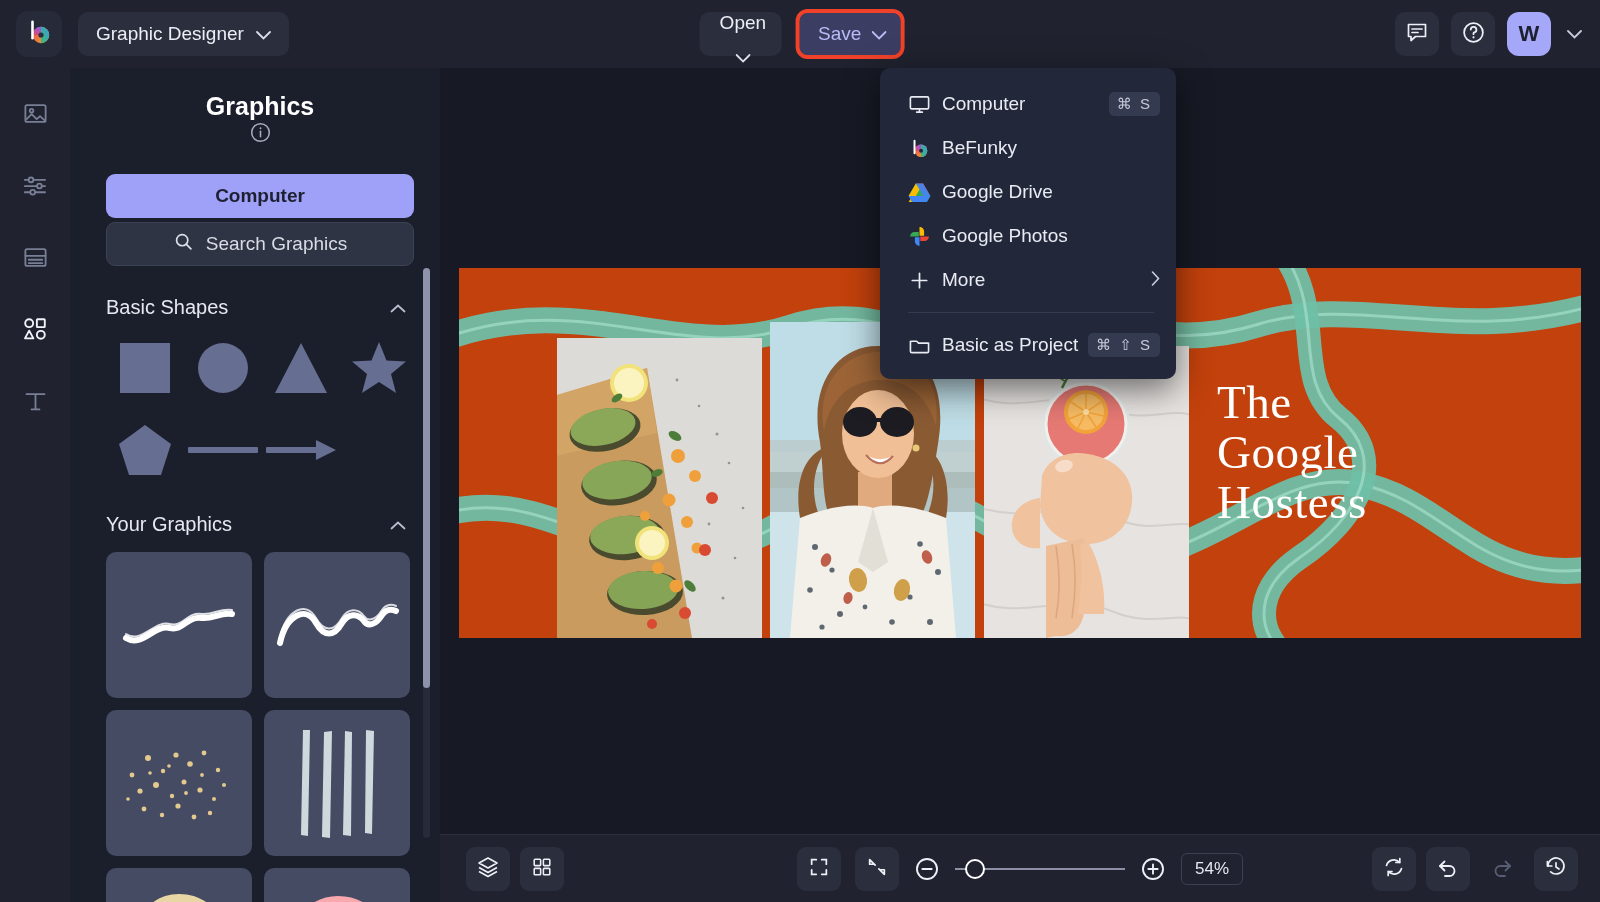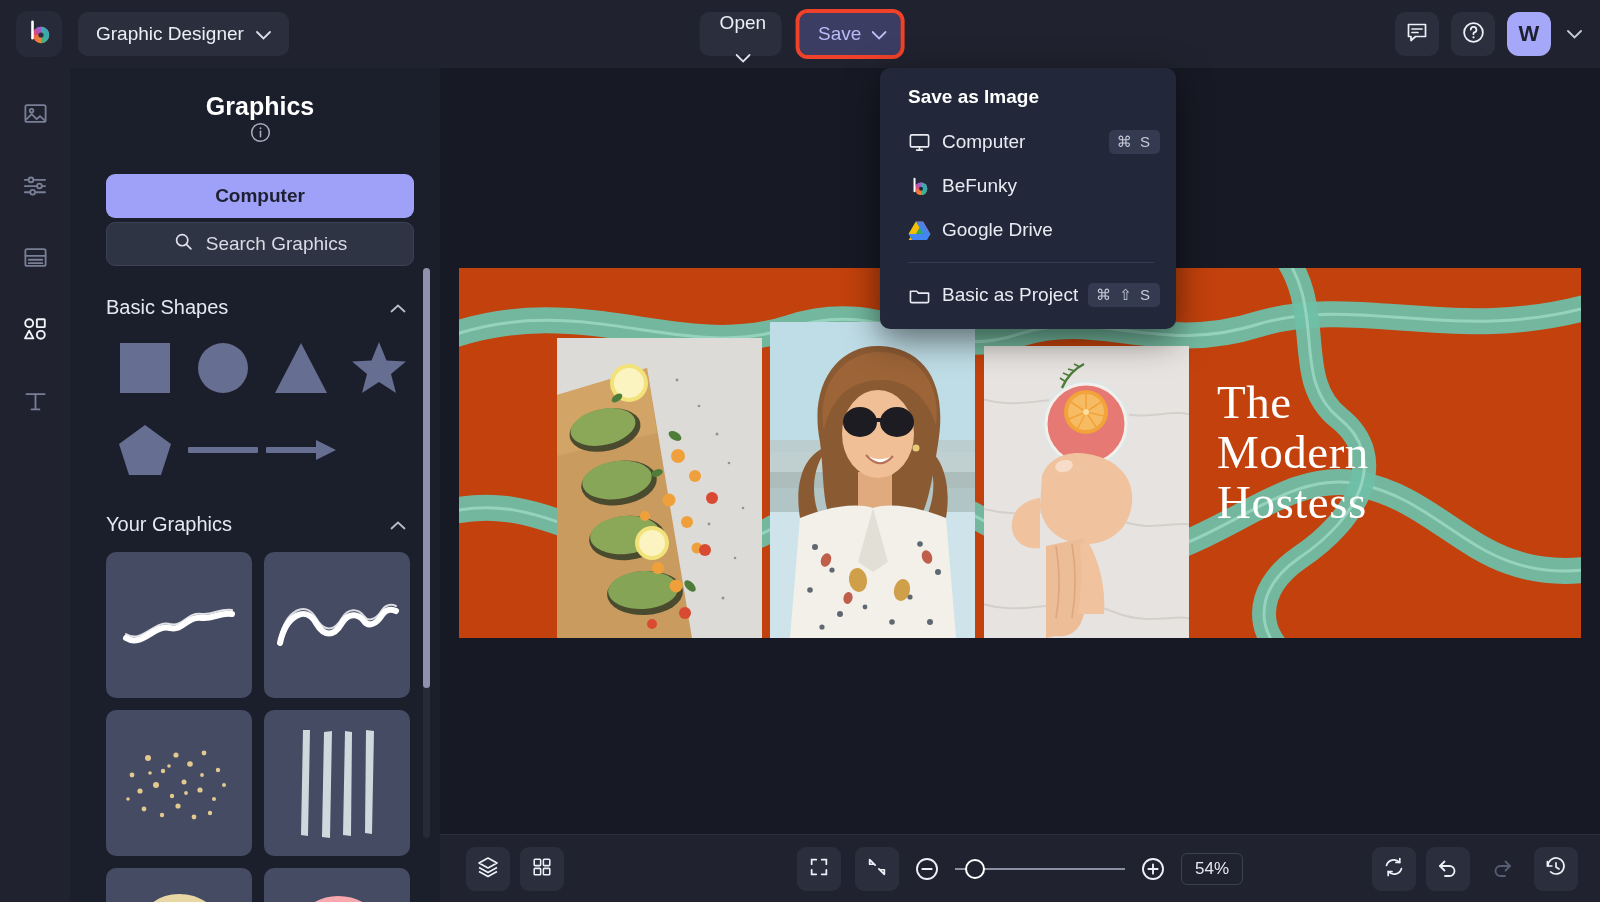--- a/index.html
+++ b/index.html
@@ -294,21 +294,20 @@
         <span>
           <svg width="15" height="9" viewBox="0 0 15 9">
               <path d="M1 1l6.5 6.5L14 1" stroke="#c7cada" stroke-width="1.8" fill="none" stroke-linecap="round"></path>
             </svg>
         </span>
       </div>
     </div>
   </div>
 
   <div class="dropdown">
-    <div class="dd-title">Save as Image</div>
 
     <div class="dd-item">
       <span class="dd-ico">
         <svg width="23" height="23" viewBox="0 0 24 24" fill="none" stroke="#e9ebf3" stroke-width="1.7">
           <rect x="2.5" y="4" width="19" height="12.5" rx="1.5"></rect>
           <path d="M9 20h6M12 16.5V20" stroke-linecap="round"></path>
         </svg>
       </span>
       <span class="dd-label">Computer</span>
       <span class="kbd">⌘ S</span>
@@ -335,21 +334,45 @@
           <path d="M8.2 1.5 .6 14.7 4.4 21h15.2l3.8-6.3z" fill="#34a853"></path>
           <path d="M8.2 1.5h7.6l7.6 13.2h-7.6z" fill="#4285f4" opacity=".92"></path>
           <path d="M0.6 14.7h22.8L19.6 21H4.4z" fill="#4285f4"></path>
           <path d="M8.2 1.5 0.6 14.7h7.6L12 7.8z" fill="#fbbc04"></path>
           <path d="M15.8 1.5H8.2L12 7.8z" fill="#34a853" opacity="0"></path>
         </svg>
       </span>
       <span class="dd-label">Google Drive</span>
     </div>
 
-
+    <div class="dd-item">
+      <span class="dd-ico">
+        <svg width="23" height="23" viewBox="0 0 24 24">
+          <path d="M12 2.2c2.6 0 4.8 2.1 4.8 4.8v4.2H12z" fill="#fbbc04"></path>
+          <path d="M21.8 12c0 2.6-2.1 4.8-4.8 4.8h-4.2V12z" fill="#ea4335"></path>
+          <path d="M12 21.8c-2.6 0-4.8-2.1-4.8-4.8v-4.2H12z" fill="#4285f4"></path>
+          <path d="M2.2 12c0-2.6 2.1-4.8 4.8-4.8h4.2V12z" fill="#34a853"></path>
+        </svg>
+      </span>
+      <span class="dd-label">Google Photos</span>
+    </div>
+
+    <div class="dd-item">
+      <span class="dd-ico">
+        <svg width="23" height="23" viewBox="0 0 24 24" stroke="#e9ebf3" stroke-width="1.8" stroke-linecap="round">
+          <path d="M12 4.5v15M4.5 12h15"></path>
+        </svg>
+      </span>
+      <span class="dd-label">More</span>
+      <span class="chev-right">
+        <svg width="9" height="15" viewBox="0 0 9 15">
+            <path d="M1.5 1l6 6.5-6 6.5" stroke="#c9cdde" stroke-width="1.6" fill="none" stroke-linecap="round"></path>
+          </svg>
+      </span>
+    </div>
 
     <div class="dd-sep"></div>
 
     <div class="dd-item">
       <span class="dd-ico">
         <svg width="23" height="21" viewBox="0 0 24 22" fill="none" stroke="#e9ebf3" stroke-width="1.7" stroke-linejoin="round">
           <path d="M2.5 6.5V17a1.5 1.5 0 0 0 1.5 1.5h16A1.5 1.5 0 0 0 21.5 17V8.5H11L9 6.5H4a1.5 1.5 0 0 0-1.5 1.5z"></path>
         </svg>
       </span>
       <span class="dd-label">Basic as Project</span>
@@ -727,21 +750,21 @@
             <path d="M72 200 C76 224 76 250 72 272"></path>
             <path d="M88 198 C92 222 92 248 88 272"></path>
           </g>
 
           <ellipse cx="80" cy="120" rx="9" ry="6" fill="#f7ddc9" transform="rotate(-15 80 120)"></ellipse>
         </svg>
       </div>
 
       <div class="title-block">
         <div>The</div>
-        <div>Modern</div>
+        <div>Google</div>
         <div>Hostess</div>
       </div>
     </div>
   </div>
 
   <div class="bottombar">
     <div class="bb-left">
       <div class="bb-btn">
         <span>
           <svg width="24" height="24" viewBox="0 0 24 24" fill="none" stroke="currentColor" stroke-width="1.6" stroke-linejoin="round">

